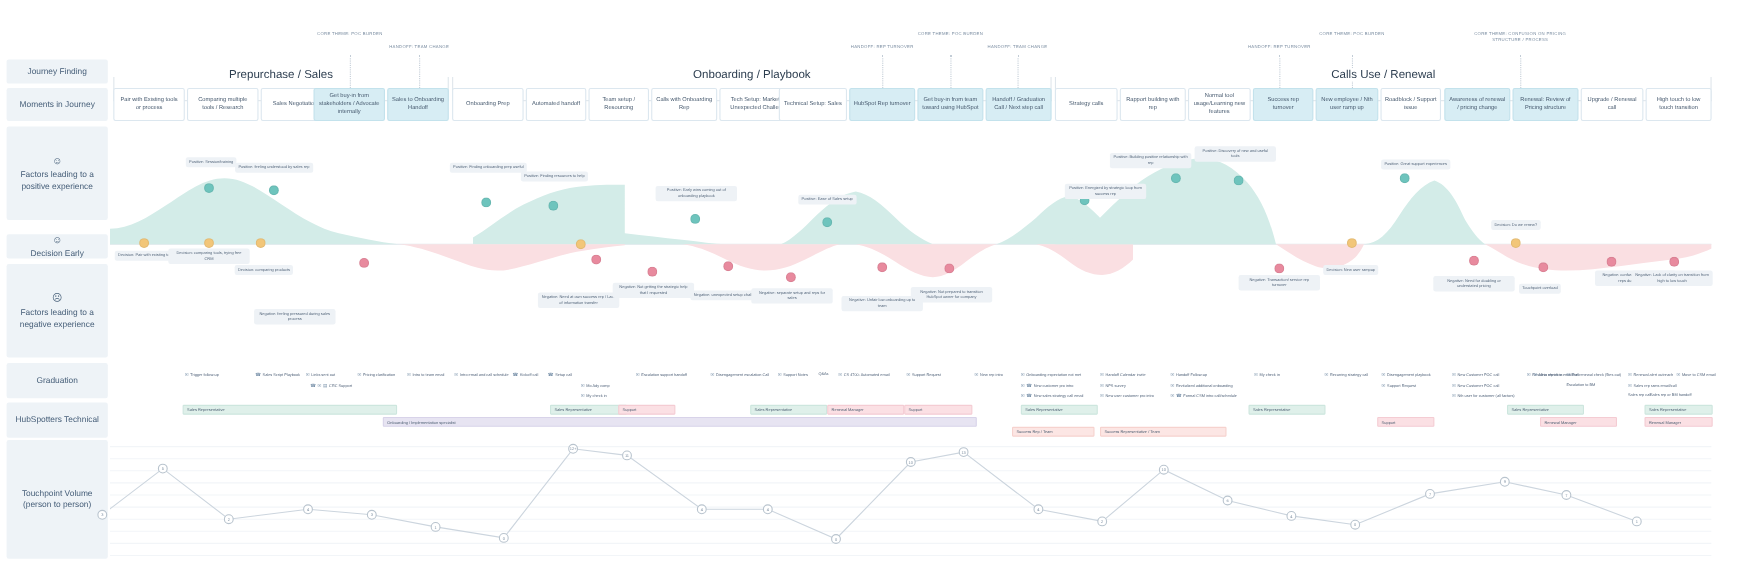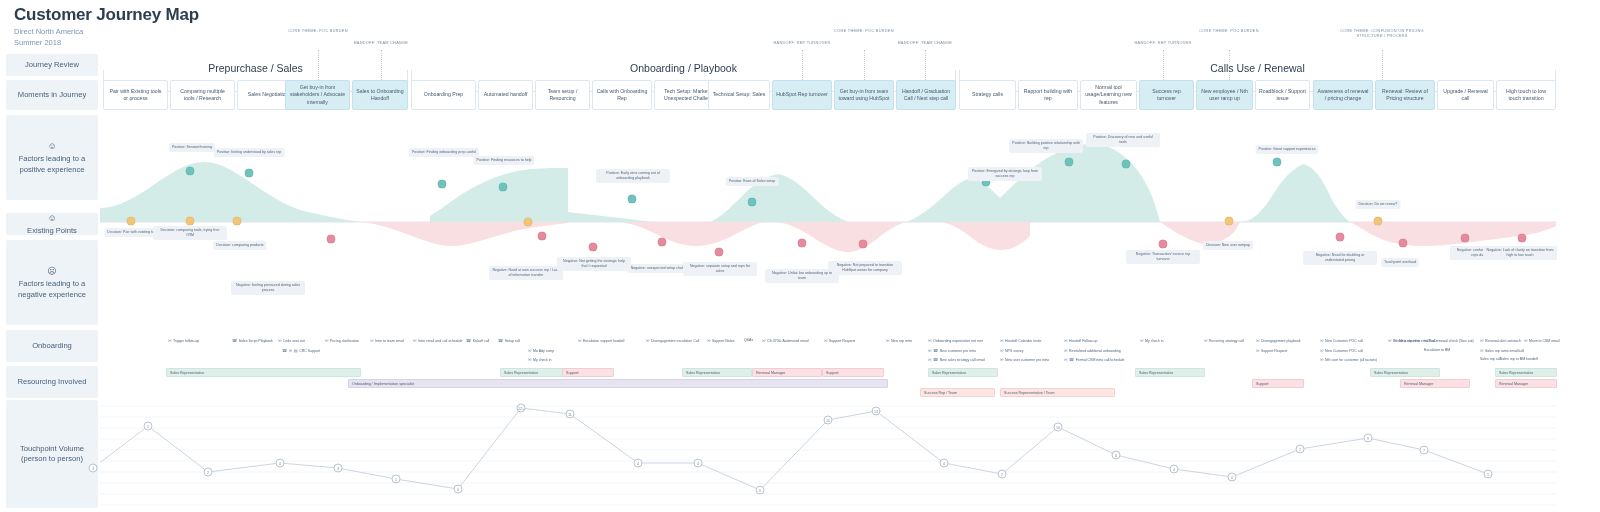--- a/index.html
+++ b/index.html
@@ -95,49 +95,42 @@
     transform:translate(-50%,-50%);
     display:flex;align-items:center;justify-content:center;
     font-size:3.6px; color:#7e8fa1;
   }
 </style>
 </head>
 <body>
 
 <div class="board">
 
-  <div class="hdr">
-    <h1>Customer Journey Map</h1>
-    <div class="sub">
-      <div>Direct North America</div>
-      <div>Summer 2018</div>
-    </div>
-  </div>
 
   <div id="rowlabels">
       <div class="rowlabel" style="top: 54px; height: 22px;">
-        <div><span>Journey Review</span></div>
+        <div><span>Journey Finding</span></div>
       </div>
       <div class="rowlabel" style="top: 80px; height: 30px;">
         <div><span>Moments in Journey</span></div>
       </div>
       <div class="rowlabel" style="top: 115px; height: 85px;">
         <div><span class="ico">☺</span><span>Factors leading to a<br>positive experience</span></div>
       </div>
       <div class="rowlabel" style="top: 213px; height: 22px;">
-        <div><span class="ico">☺</span><span>Existing Points</span></div>
+        <div><span class="ico">☺</span><span>Decision Early</span></div>
       </div>
       <div class="rowlabel" style="top: 240px; height: 85px;">
         <div><span class="ico">☹</span><span>Factors leading to a<br>negative experience</span></div>
       </div>
       <div class="rowlabel" style="top: 330px; height: 32px;">
-        <div><span>Onboarding</span></div>
+        <div><span>Graduation</span></div>
       </div>
       <div class="rowlabel" style="top: 366px; height: 32px;">
-        <div><span>Resourcing Involved</span></div>
+        <div><span>HubSpotters Technical</span></div>
       </div>
       <div class="rowlabel" style="top: 400px; height: 108px;">
         <div><span>Touchpoint Volume<br>(person to person)</span></div>
       </div>
     </div>
 
   <div id="topannos">
       <div class="topanno" style="left: 258px; top: 28px; width: 120px;">CORE THEME: POC BURDEN</div>
       <div class="vline" style="left: 318px; top: 50px; height: 32px;"></div>
       <div class="topanno" style="left: 321px; top: 40px; width: 120px;">HANDOFF: TEAM CHANGE</div>

